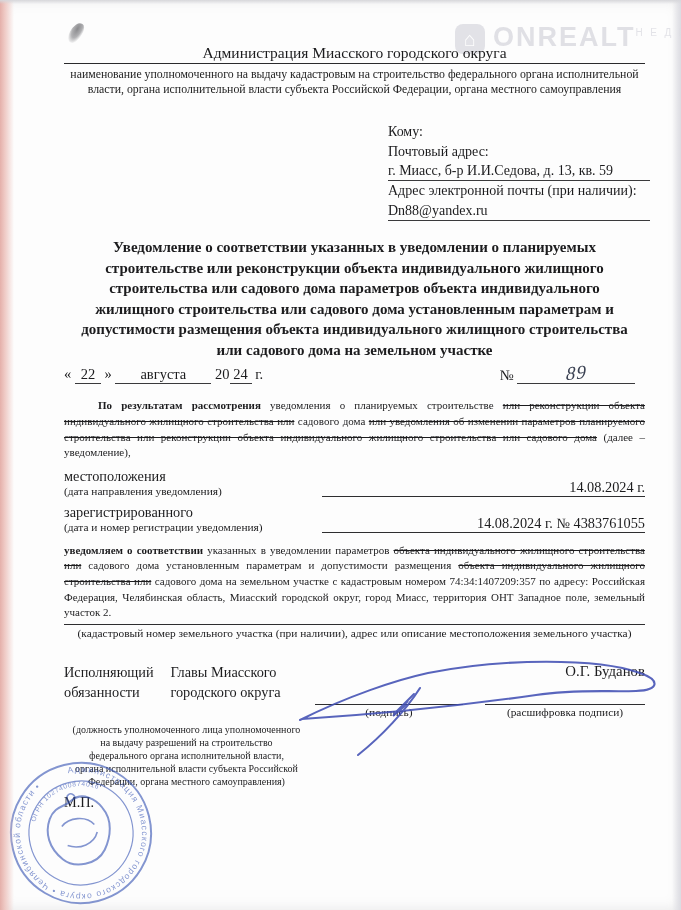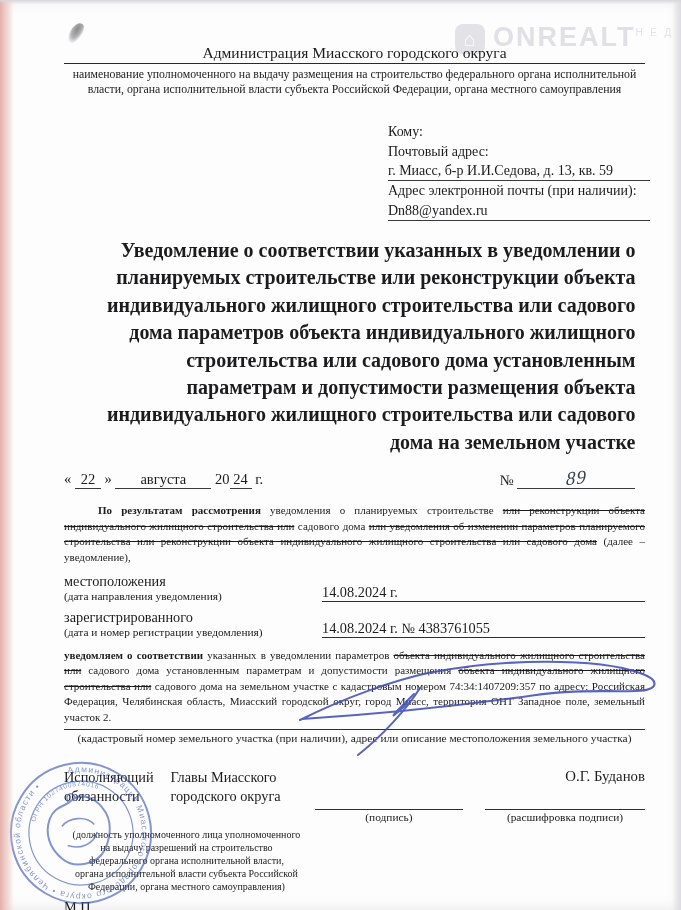--- a/index.html
+++ b/index.html
@@ -38,25 +38,25 @@
   
   .hdr{ margin-top:44px; border-bottom:1.6px solid #2a2a2c; padding-bottom:1px; }
   .hdr-org{ text-align:center; font-size:15.5px; }
   .hdr-cap{ text-align:center; font-size:11.8px; line-height:1.25; margin-top:3px; color:#222; }
 
   
   .komu{ margin:26px 0 0 324px; font-size:14px; line-height:1.38; width:262px;}
   .komu .uline{ border-bottom:1px solid #3a3a3c; display:block; }
 
   
-  .doc-title{ margin:16px auto 0; width:562px; text-align:right;
-    font-weight:bold; font-size:20px; line-height:1.37; }
-
-  
-  .date-row{ margin-top:12px; display:flex; justify-content:space-between;
+  .doc-title{ margin:16px auto 0; width:562px; text-align:center;
+    font-weight:bold; font-size:15px; line-height:1.37; }
+
+  
+  .date-row{ margin-top:3px; display:flex; justify-content:space-between;
     align-items:flex-end; font-size:14.5px; }
   .d-seg{ display:inline-block; text-align:center; border-bottom:1px solid #3a3a3c; }
   .d-day{ width:26px; } .d-month{ width:96px; } .d-year{ width:22px; }
   .num-wrap{ display:flex; align-items:flex-end; margin-right:10px;}
   .num-line{ display:inline-block; width:118px; text-align:center; border-bottom:1px solid #3a3a3c; }
   .hand{ font-style:italic; font-size:19px; color:#3a4152; line-height:1;
     display:inline-block; transform:rotate(-6deg) skewX(-8deg); letter-spacing:1px;}
 
   
   .para{ margin-top:14px; font-size:11px; line-height:1.42; text-align:justify; }
@@ -64,21 +64,21 @@
   .para .b{ font-weight:bold; }
   .para .strike{ text-decoration:line-through; }
   .para.ruled{ border-bottom:1.3px solid #2e2e30; padding-bottom:3px;}
   .small-cap{ font-size:11.4px; text-align:center; margin-top:2px; }
 
   
   .frow{ display:flex; margin-top:7px; }
   .flabel{ width:258px; }
   .flabel .l1{ font-size:14.3px; }
   .flabel .l2{ font-size:11.4px; }
-  .fvalue{ flex:1; border-bottom:1.3px solid #2e2e30; text-align:left;
+  .fvalue{ flex:1; border-bottom:1.3px solid #2e2e30; text-align:right;
     font-size:14.3px; align-self:flex-end; padding-bottom:0px; }
 
   
   .sigrow{ display:flex; margin-top:24px; }
   .sig-col1{ width:248px; }
   .sig-col2{ width:150px; margin-left:6px; }
   .sig-col3{ width:162px; margin-left:22px; }
   .sig-top{ height:42px; display:flex; justify-content:flex-end; }
   .sig-top.line{ border-bottom:1.3px solid #2e2e30; }
   .pos-l{ font-size:14.3px; line-height:1.38; }
@@ -109,21 +109,21 @@
       <span class="wm-brand">ONREALT</span>
       <span class="wm-sub">НЕДВИЖИМОСТЬ</span>
     </div>
   </div>
 
   <div class="page">
     <div class="hdr">
       <div class="hdr-org">Администрация Миасского городского округа</div>
     </div>
     <div class="hdr-cap">
-      <div>наименование уполномоченного на выдачу размещения на строительство федерального органа исполнительной</div>
+      <div>наименование уполномоченного на выдачу кадастровым на строительство федерального органа исполнительной</div>
       <div>власти, органа исполнительной власти субъекта Российской Федерации, органа местного самоуправления</div>
     </div>
 
     <div class="komu">
       <div>Кому:</div>
       <div>Почтовый адрес:</div>
       <span class="uline">г. Миасс, б-р  И.И.Седова, д. 13, кв. 59</span>
       <div>Адрес электронной почты (при наличии):</div>
       <span class="uline">Dn88@yandex.ru</span>
     </div>

